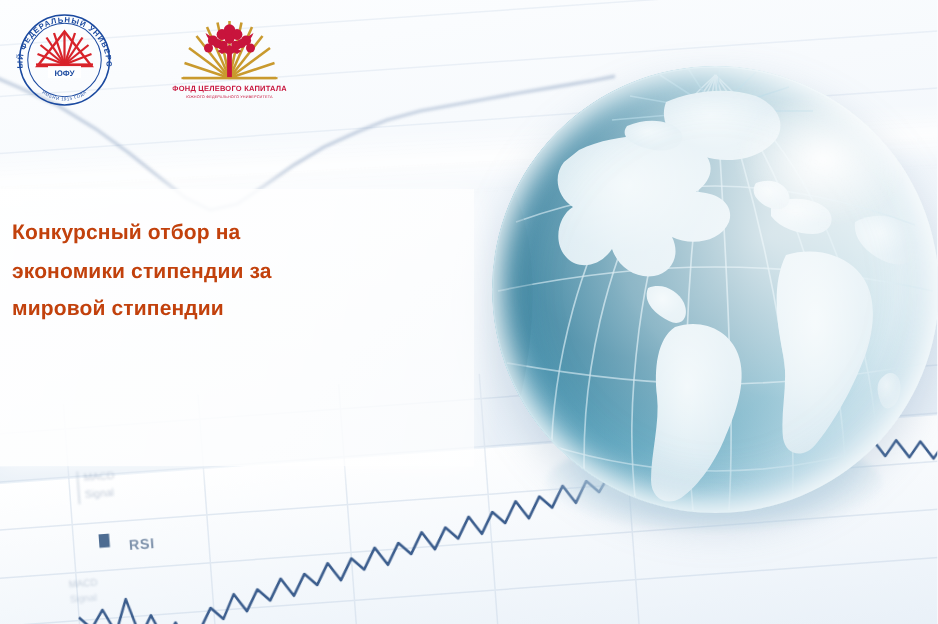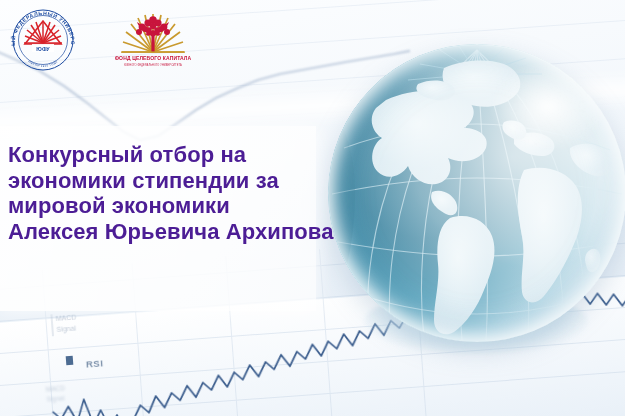--- a/index.html
+++ b/index.html
@@ -69,21 +69,21 @@
   .globe-base{position:absolute;left:36px;top:246px;width:224px;height:64px;
     border-radius:50%;
     background:radial-gradient(ellipse at 50% 30%, rgba(222,238,246,.95), rgba(198,223,236,.6) 55%, rgba(255,255,255,0) 78%);
     filter:blur(2px);}
 
   
   .title-panel{position:absolute;left:0;top:126px;width:316px;height:185px;
     background:linear-gradient(100deg, rgba(255,255,255,.92) 0%, rgba(255,255,255,.86) 62%, rgba(255,255,255,.74) 100%);
     box-shadow:0 0 18px rgba(255,255,255,.75);}
   .title-text{position:absolute;left:8px;top:142px;width:306px;
-    color:#4c1d95;font-weight:700;font-size:22px;line-height:25.5px;
+    color:#c2410c;font-weight:700;font-size:14px;line-height:25.5px;
     letter-spacing:.1px;}
   .title-text div{white-space:nowrap;}
 
   
   .logo-sfu{position:absolute;left:6px;top:6px;width:74px;height:68px;}
   .logo-fund{position:absolute;left:115px;top:10px;width:76px;height:62px;}
   .logo-svg{width:100%;height:100%;display:block;}
 </style>
 </head>
 <body>
@@ -214,22 +214,21 @@
       <div class="globe-frost"></div>
       <div class="globe-rim"></div>
       <div class="globe-hl"></div>
     </div>
   </div>
 
   <div class="title-panel"></div>
   <div class="title-text">
     <div>Конкурсный отбор на</div>
     <div>экономики стипендии за</div>
-    <div>мировой экономики</div>
-    <div>Алексея Юрьевича Архипова</div>
+    <div>мировой стипендии</div>
   </div>
 
   <div class="logo-sfu">
     <svg class="logo-svg" viewBox="0 0 74 68">
       <defs>
         <path id="arcTop" d="M9,37 A28,28 0 0 1 65,37"></path>
         <path id="arcBot" d="M13,37 A24,24 0 0 0 61,37"></path>
       </defs>
       <circle cx="37" cy="34" r="30" fill="none" stroke="#1b4aa0" stroke-width="1"></circle>
       <circle cx="37" cy="34" r="24.5" fill="none" stroke="#1b4aa0" stroke-width="0.7"></circle>

